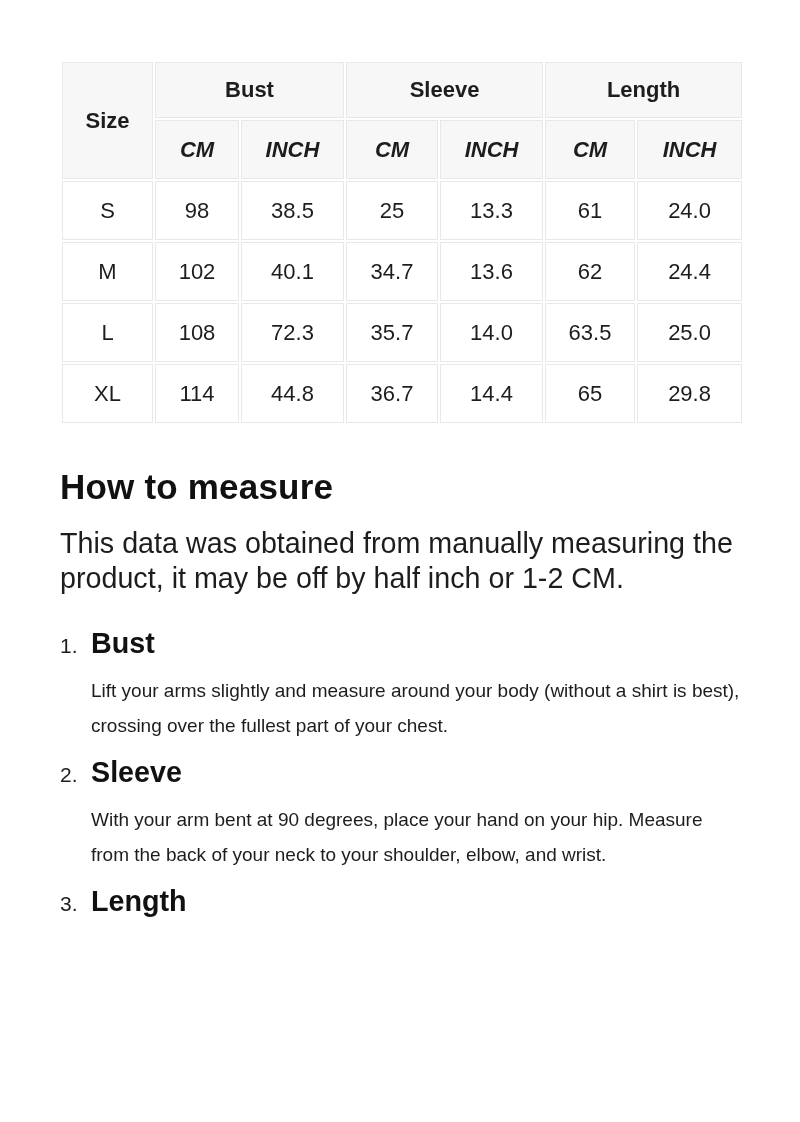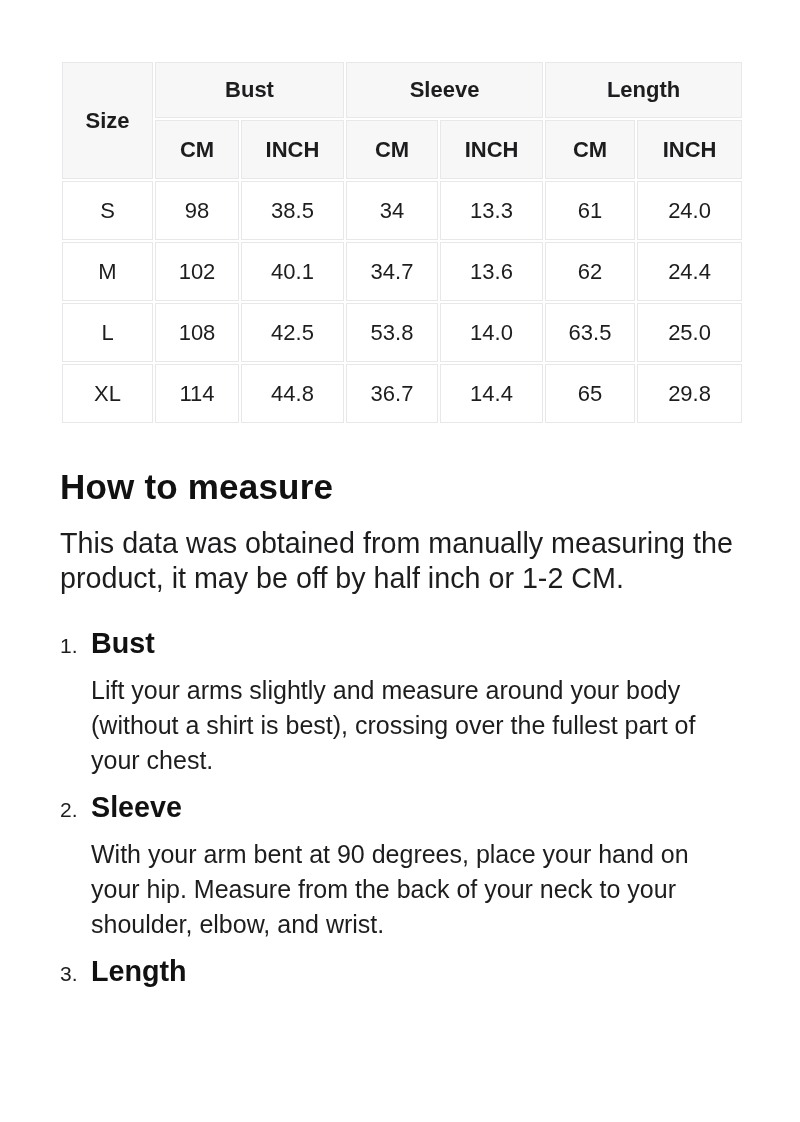--- a/index.html
+++ b/index.html
@@ -36,21 +36,21 @@
     vertical-align:middle;
     padding:0;
     overflow:hidden;
   }
   table.size-table th{
     background:var(--header-bg);
     font-weight:bold;
   }
   table.size-table td{background:#ffffff;font-weight:normal;}
   tr.group-row th{height:56px;}
-  tr.unit-row th{height:59px;}
+  tr.unit-row th{height:59px;font-style:italic;}
   tr.data-row td{height:59px;}
 
   
   h2.guide-title{
     margin:44px 0 11px 0;
     font-size:35px;
     line-height:1.05;
     font-weight:bold;
     color:var(--heading);
     letter-spacing:0.2px;
@@ -72,21 +72,21 @@
     display:inline-block;
     width:31px;
     font-size:21px;
     font-weight:normal;
     color:var(--text);
   }
   .step-label{font-weight:bold;color:var(--heading);}
   p.step-desc{
     margin:10px 0 0 31px;
     width:649px;
-    font-size:25px;
+    font-size:19px;
     line-height:35px;
   }
 </style>
 </head>
 <body>
 
 <div class="page">
 
   <table class="size-table">
     <colgroup>
@@ -112,39 +112,39 @@
         <th>INCH</th>
         <th>CM</th>
         <th>INCH</th>
       </tr>
     </thead>
     <tbody>
       <tr class="data-row">
         <td>S</td>
         <td>98</td>
         <td>38.5</td>
-        <td>34</td>
+        <td>25</td>
         <td>13.3</td>
         <td>61</td>
         <td>24.0</td>
       </tr>
       <tr class="data-row">
         <td>M</td>
         <td>102</td>
         <td>40.1</td>
         <td>34.7</td>
         <td>13.6</td>
         <td>62</td>
         <td>24.4</td>
       </tr>
       <tr class="data-row">
         <td>L</td>
         <td>108</td>
-        <td>42.5</td>
-        <td>53.8</td>
+        <td>72.3</td>
+        <td>35.7</td>
         <td>14.0</td>
         <td>63.5</td>
         <td>25.0</td>
       </tr>
       <tr class="data-row">
         <td>XL</td>
         <td>114</td>
         <td>44.8</td>
         <td>36.7</td>
         <td>14.4</td>

